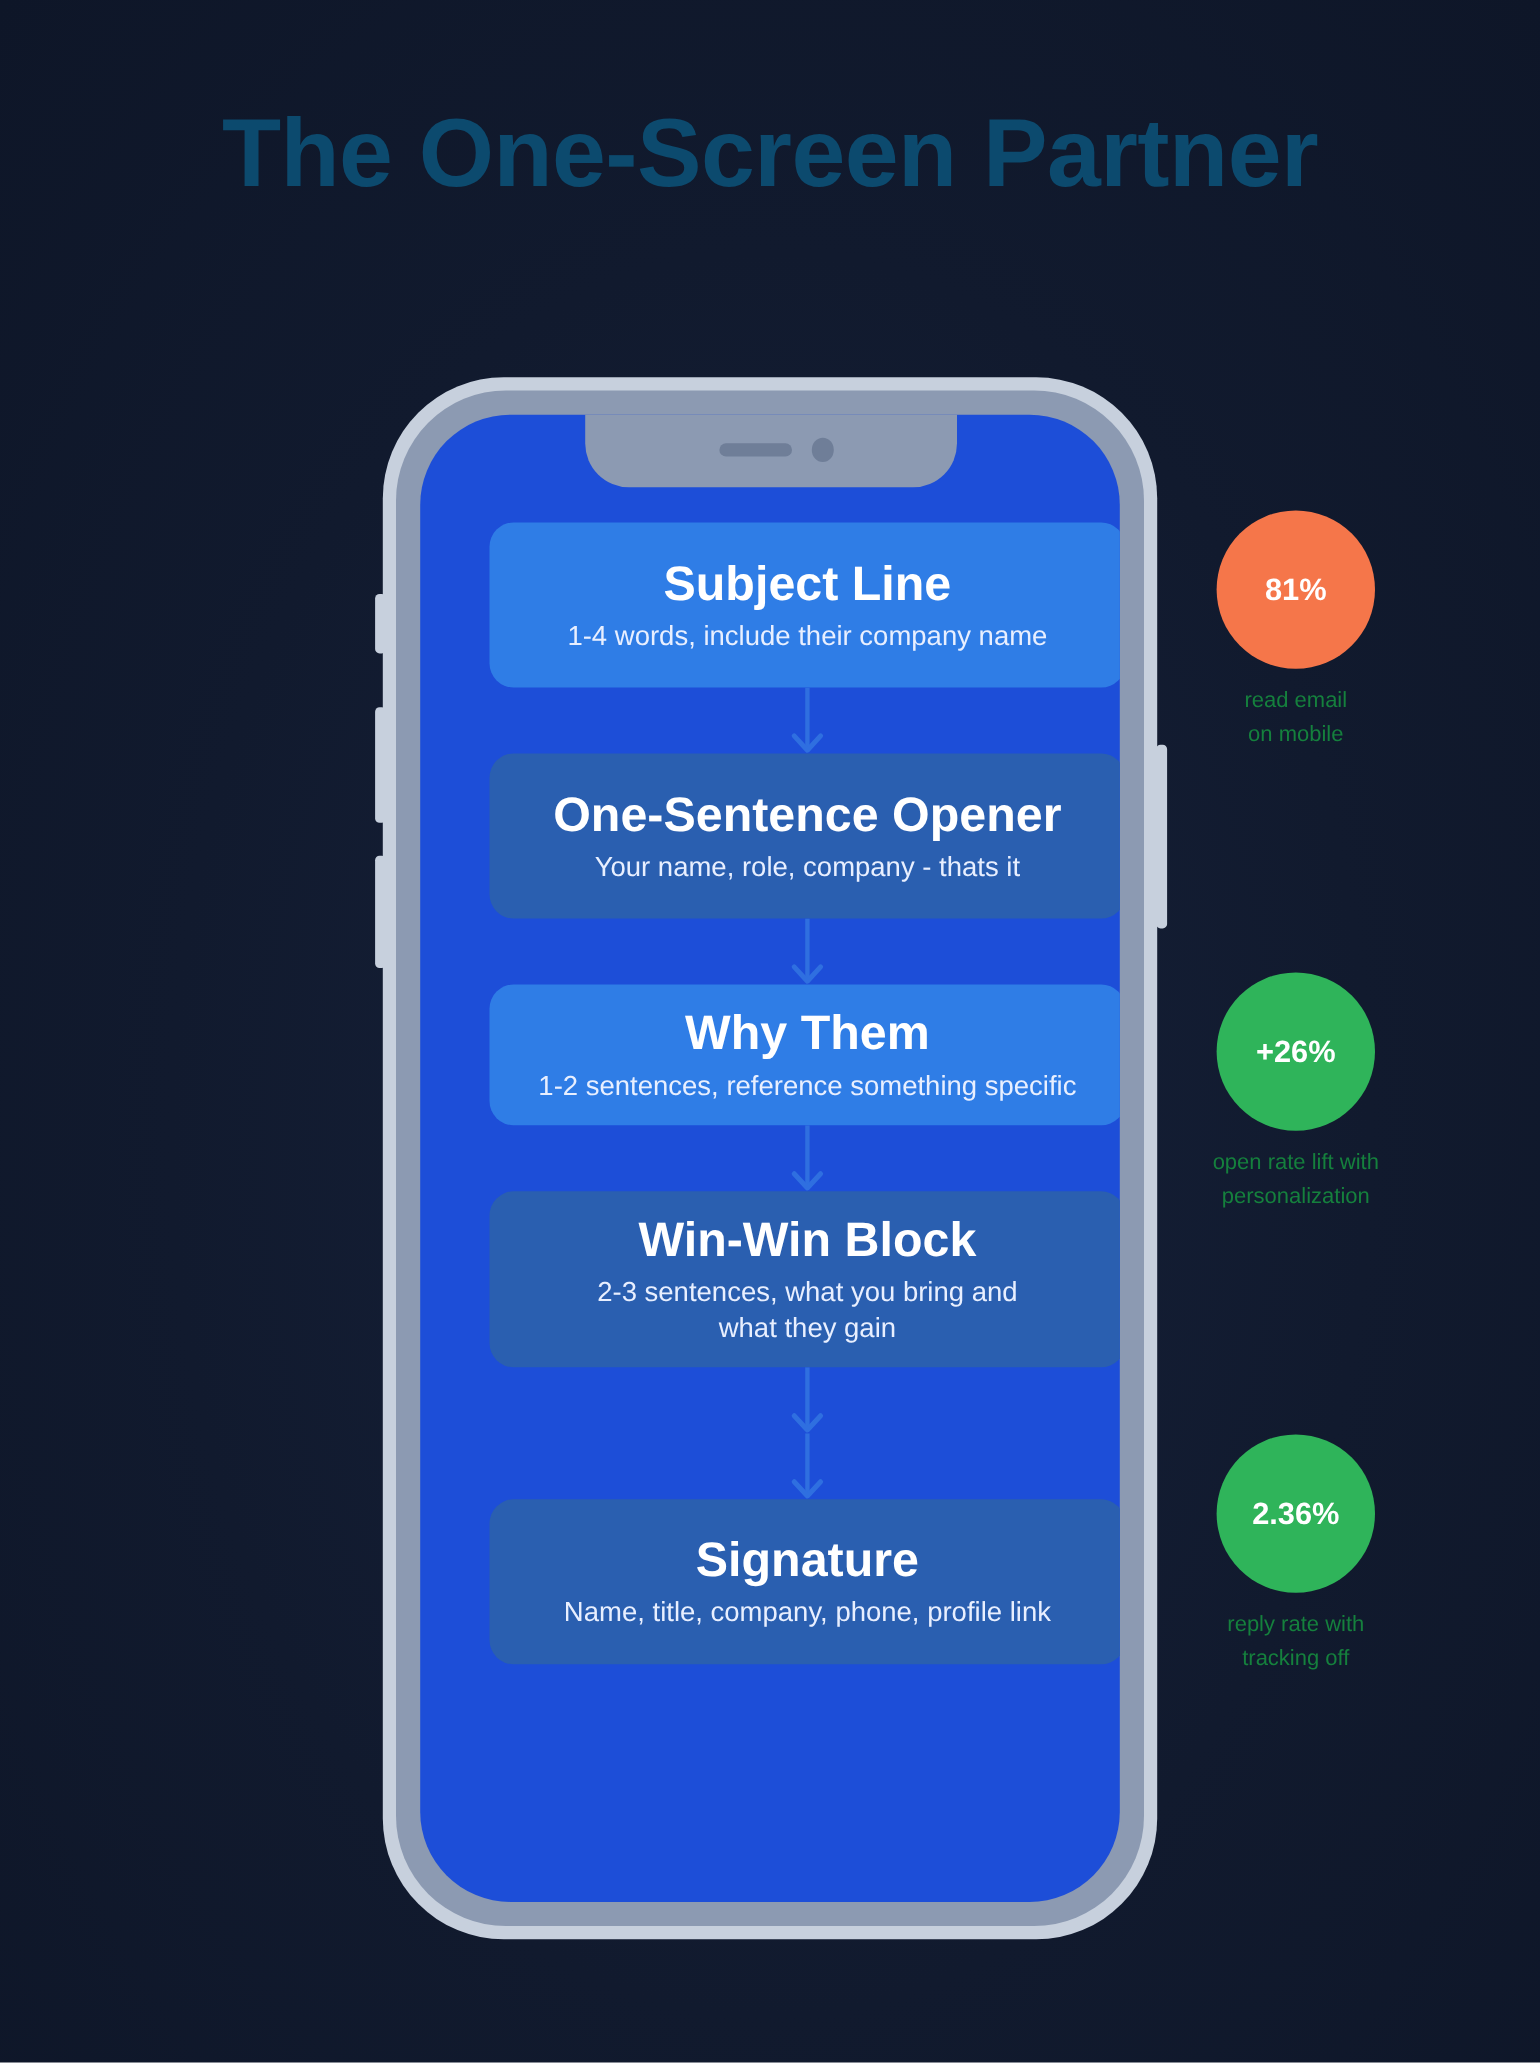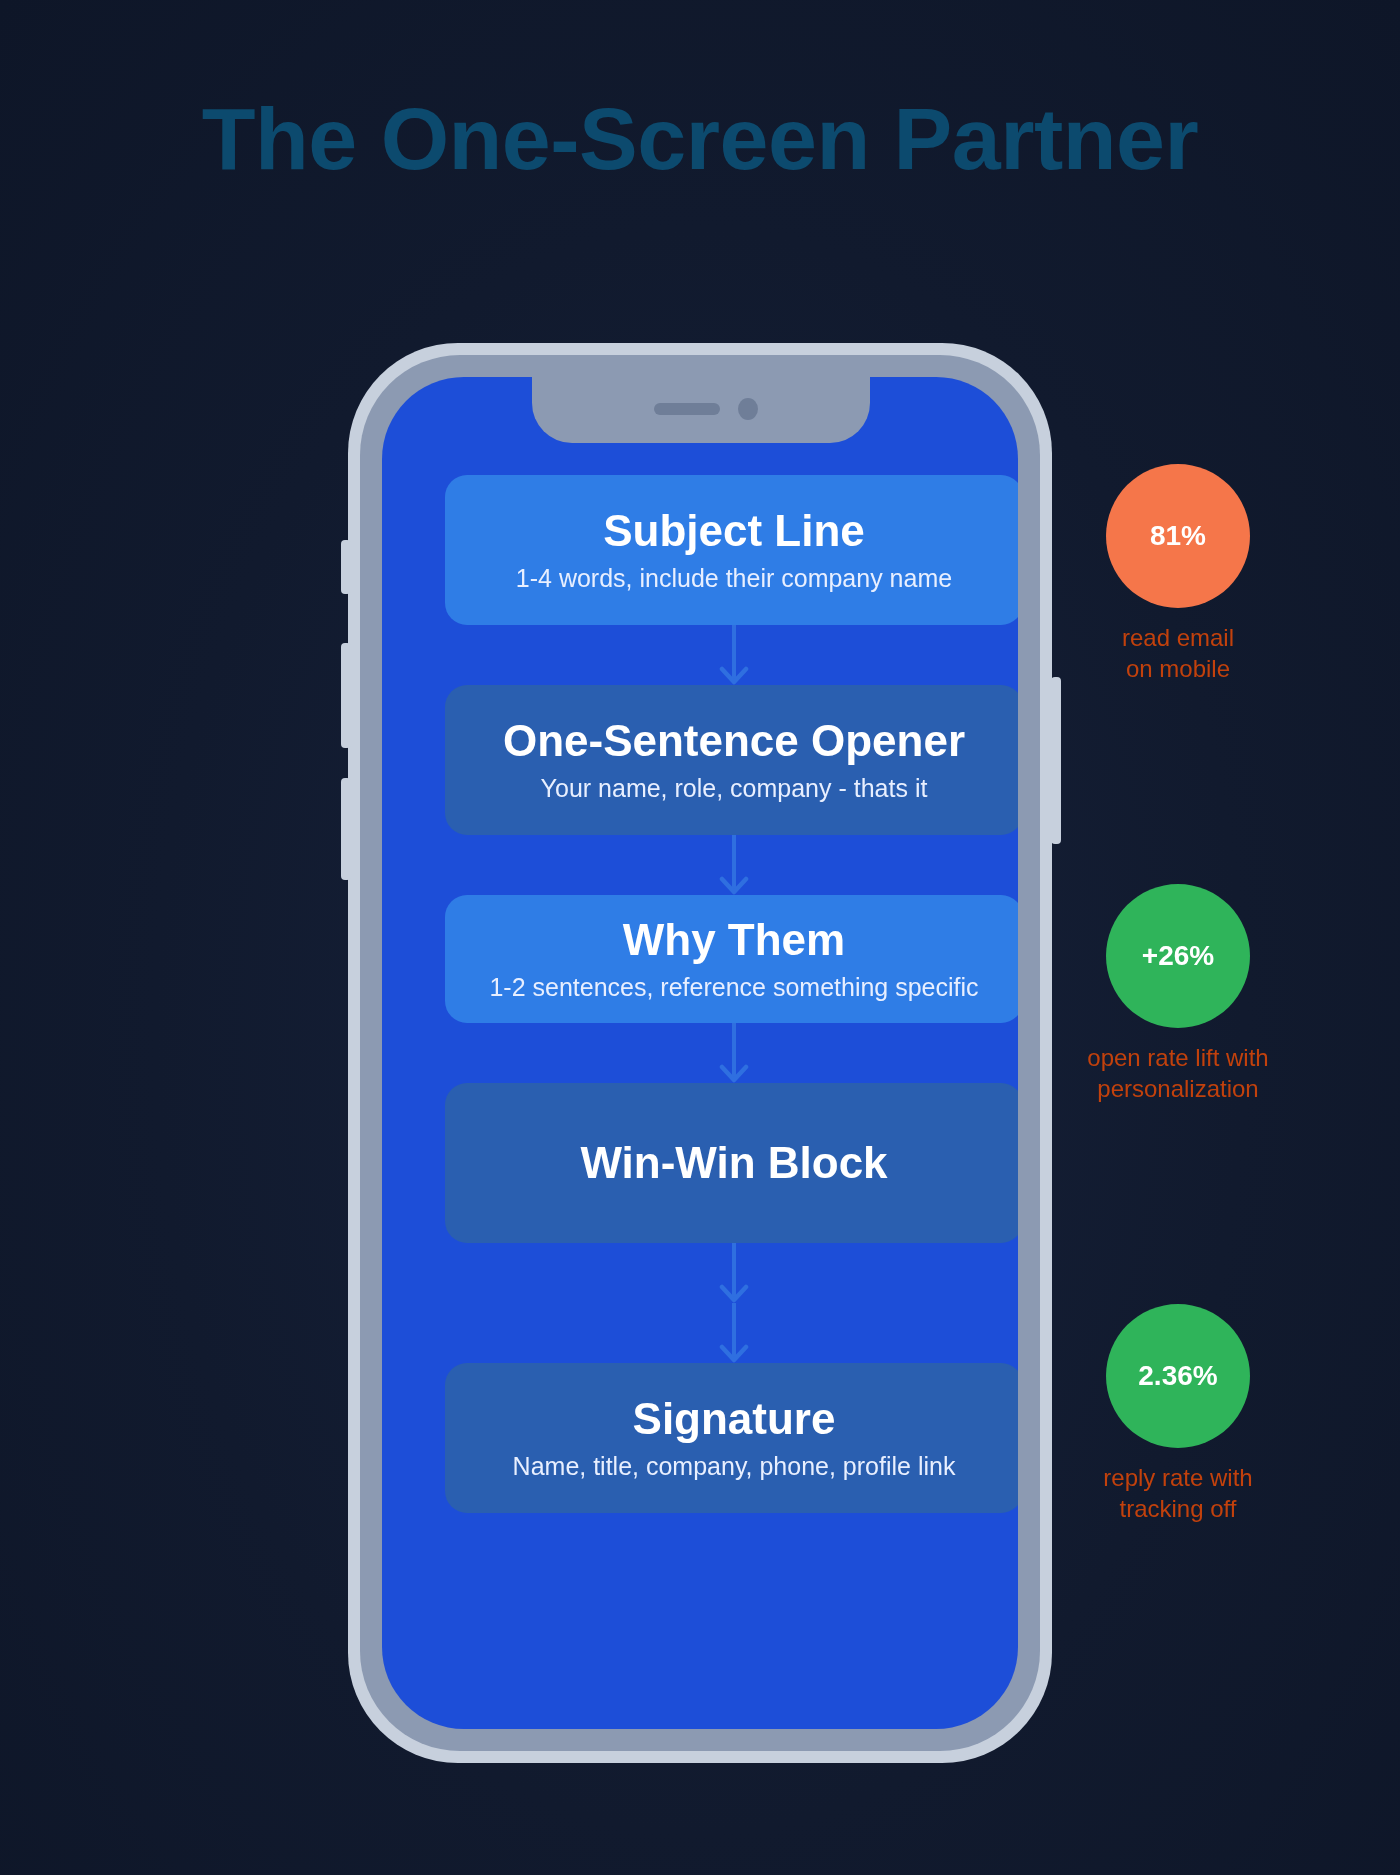--- a/index.html
+++ b/index.html
@@ -122,23 +122,23 @@
     width: 144px; height: 144px;
     border-radius: 50%;
     margin: 0 auto;
     display: flex; align-items: center; justify-content: center;
     font-weight: 700;
     font-size: 28px;
     color: #ffffff;
   }
   .stat .label {
     margin-top: 14px;
-    font-size: 24px;
+    font-size: 20px;
     line-height: 31px;
-    color: #c2410c;
+    color: #15803d;
   }
 </style>
 </head>
 <body>
 
 <h1 class="title">
   <span>The One-Screen Partner</span>
 </h1>
 
 <div class="phone">
@@ -178,20 +178,24 @@
         </div>
         <div class="connector">
           <svg width="32" height="60" viewBox="0 0 32 60">
               <line x1="16" y1="0" x2="16" y2="56" stroke="#2f6fe0" stroke-width="4"></line>
               <polyline points="4,44 16,57 28,44" fill="none" stroke="#2f6fe0" stroke-width="4.5" stroke-linecap="round" stroke-linejoin="round"></polyline>
             </svg>
         </div>
 
         <div class="block dim" style="height:160px;">
           <div class="b-title">Win-Win Block</div>
+          <div class="b-desc">
+            <div>2-3 sentences, what you bring and</div>
+            <div>what they gain</div>
+          </div>
         </div>
         <div class="connector">
           <svg width="32" height="60" viewBox="0 0 32 60">
               <line x1="16" y1="0" x2="16" y2="56" stroke="#2f6fe0" stroke-width="4"></line>
               <polyline points="4,44 16,57 28,44" fill="none" stroke="#2f6fe0" stroke-width="4.5" stroke-linecap="round" stroke-linejoin="round"></polyline>
             </svg>
         </div>
 
         <div class="connector">
           <svg width="32" height="60" viewBox="0 0 32 60">

